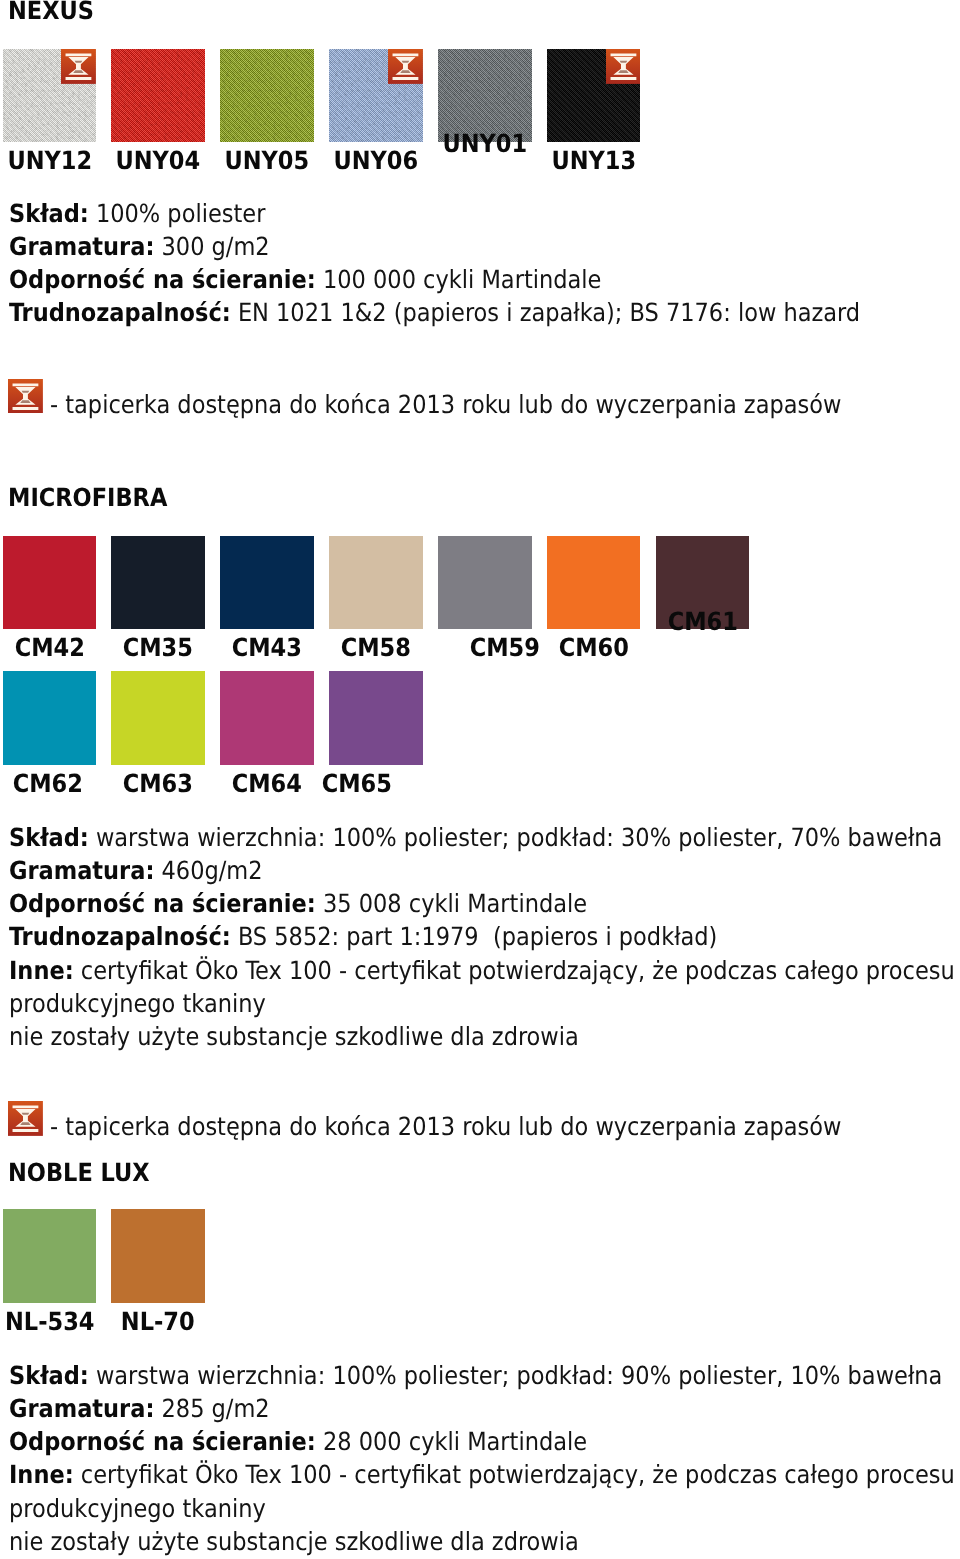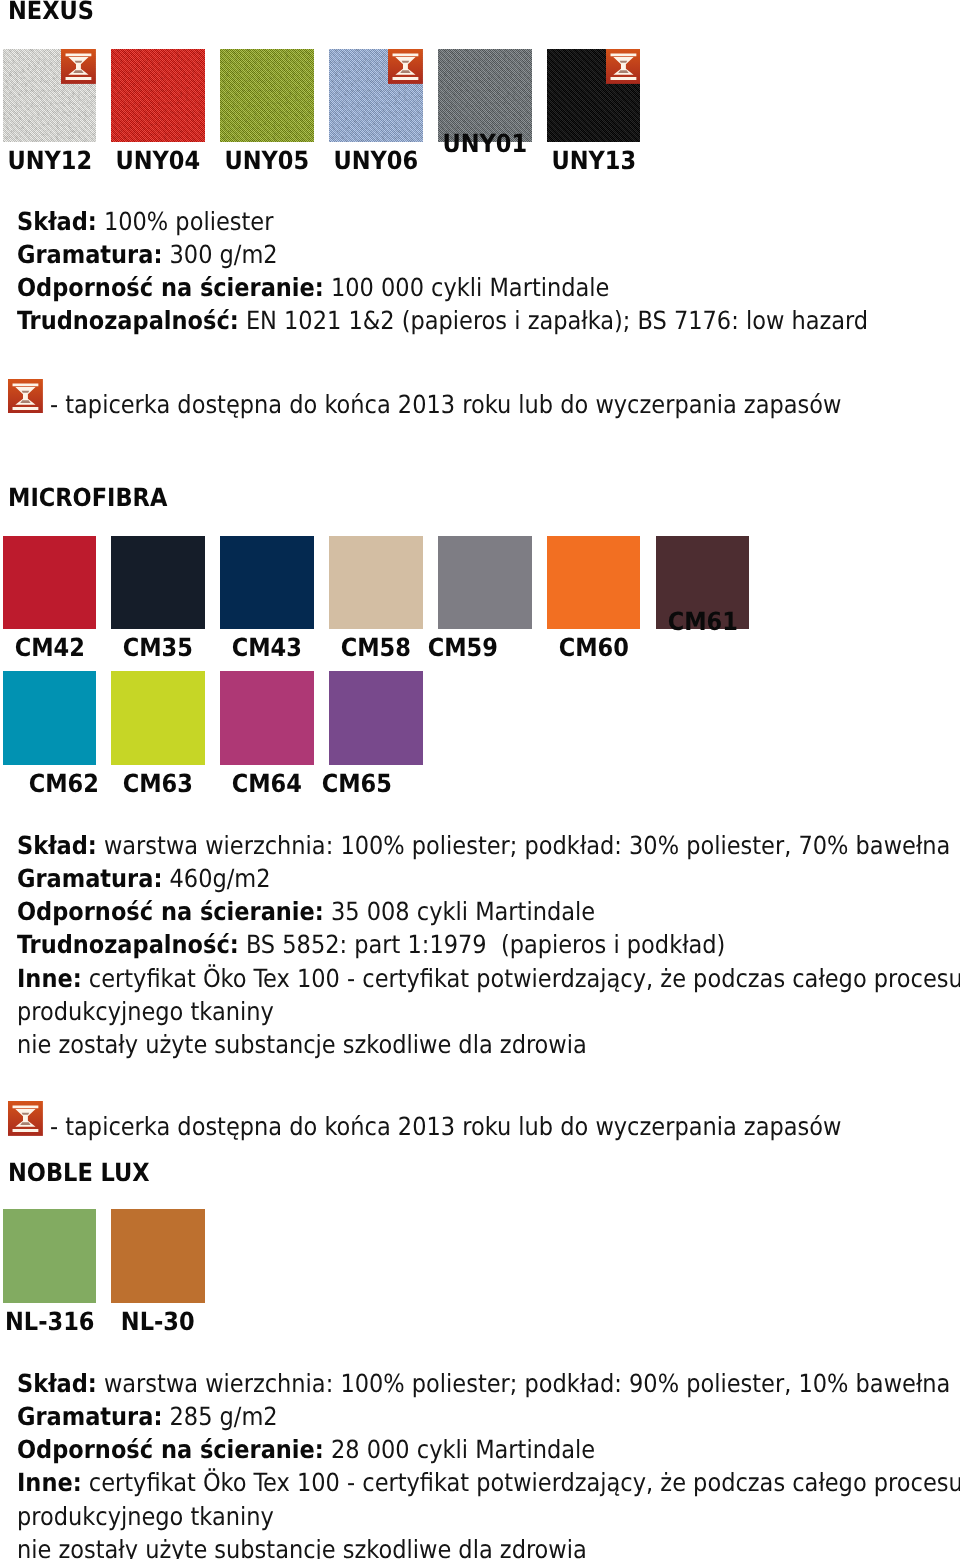--- a/index.html
+++ b/index.html
@@ -21,21 +21,21 @@
   .swatch.weave{overflow:hidden;}
   .weave-overlay{position:absolute;inset:0;display:block;
        background:repeating-linear-gradient(45deg,rgba(0,0,0,.05) 0 2px,rgba(255,255,255,.05) 2px 4px);}
   .weave-noise{position:absolute;inset:0;width:100%;height:100%;opacity:.30;}
 
   .swatch-label{position:absolute;width:93.5px;text-align:center;
        font-size:25px;line-height:25px;font-weight:bold;font-stretch:condensed;
        color:#0a0a0a;white-space:nowrap;will-change:transform;}
 
   .spec-list{position:static;}
-  .spec-line{position:absolute;left:8.8px;margin:8px;
+  .spec-line{position:absolute;left:8.8px;margin:0;
        font-size:25px;line-height:33.15px;font-stretch:condensed;
        color:#141414;white-space:pre;will-change:transform;}
   .spec-line b{font-weight:bold;color:#0a0a0a;}
 
   .note{position:absolute;left:49.7px;margin:0;
        font-size:25px;line-height:33.15px;font-stretch:condensed;
        color:#141414;white-space:pre;will-change:transform;}
 
   .hg{position:absolute;display:block;}
 </style>
@@ -162,32 +162,32 @@
     </div>
     <div class="swatch-label" style="left:111.4px;top:635.4px">CM35</div>
     <div class="swatch" style="left:220.3px;top:535.5px;background:#042950">
     </div>
     <div class="swatch-label" style="left:220.3px;top:635.4px">CM43</div>
     <div class="swatch" style="left:329.1px;top:535.5px;background:#d3bea3">
     </div>
     <div class="swatch-label" style="left:329.1px;top:635.4px">CM58</div>
     <div class="swatch" style="left:438px;top:535.5px;background:#7e7d84">
     </div>
-    <div class="swatch-label" style="left:416px;top:635.4px">CM59</div>
+    <div class="swatch-label" style="left:458px;top:635.4px">CM59</div>
     <div class="swatch" style="left:546.9px;top:535.5px;background:#f26f22">
     </div>
     <div class="swatch-label" style="left:546.9px;top:635.4px">CM60</div>
     <div class="swatch" style="left:655.7px;top:535.5px;background:#4d2d31">
     </div>
     <div class="swatch-label" style="left:655.7px;top:609px">CM61</div>
   </div>
   <div class="swatch-row">
     <div class="swatch" style="left:2.6px;top:671.4px;background:#0192b2">
     </div>
-    <div class="swatch-label" style="left:17px;top:771.3px">CM62</div>
+    <div class="swatch-label" style="left:1px;top:771.3px">CM62</div>
     <div class="swatch" style="left:111.4px;top:671.4px;background:#c6d626">
     </div>
     <div class="swatch-label" style="left:111.4px;top:771.3px">CM63</div>
     <div class="swatch" style="left:220.3px;top:671.4px;background:#ae3875">
     </div>
     <div class="swatch-label" style="left:220.3px;top:771.3px">CM64</div>
     <div class="swatch" style="left:329.1px;top:671.4px;background:#78498c">
     </div>
     <div class="swatch-label" style="left:310px;top:771.3px">CM65</div>
   </div>
@@ -212,24 +212,24 @@
         <path fill="#6e3420" opacity=".6" d="M39 34 H61 L57.5 39.5 H42.5 Z M35 68.5 H65 L59 61 H41 Z"></path>
       </svg>
   <p class="note" style="top:1110px">- tapicerka dostępna do końca 2013 roku lub do wyczerpania zapasów</p>
 </section>
 
 <section class="fabric-group">
   <h2 class="group-title" style="top:1160px">NOBLE LUX</h2>
   <div class="swatch-row">
     <div class="swatch" style="left:2.6px;top:1209px;background:#82ab61">
     </div>
-    <div class="swatch-label" style="left:2.6px;top:1309px">NL-316</div>
+    <div class="swatch-label" style="left:2.6px;top:1309px">NL-534</div>
     <div class="swatch" style="left:111.4px;top:1209px;background:#bd702f">
     </div>
-    <div class="swatch-label" style="left:111.4px;top:1309px">NL-30</div>
+    <div class="swatch-label" style="left:111.4px;top:1309px">NL-70</div>
   </div>
   <div class="spec-list">
     <p class="spec-line" style="top:1359px"><b>Skład:</b> <span>warstwa wierzchnia: 100% poliester; podkład: 90% poliester, 10% bawełna</span></p>
     <p class="spec-line" style="top:1392px"><b>Gramatura:</b> <span>285 g/m2</span></p>
     <p class="spec-line" style="top:1425px"><b>Odporność na ścieranie:</b> <span>28 000 cykli Martindale</span></p>
     <p class="spec-line" style="top:1458px"><b>Inne:</b> <span>certyfikat Öko Tex 100 - certyfikat potwierdzający, że podczas całego procesu</span></p>
     <p class="spec-line" style="top:1492px"><span>produkcyjnego tkaniny</span></p>
     <p class="spec-line" style="top:1525px"><span>nie zostały użyte substancje szkodliwe dla zdrowia</span></p>
   </div>
 </section>

